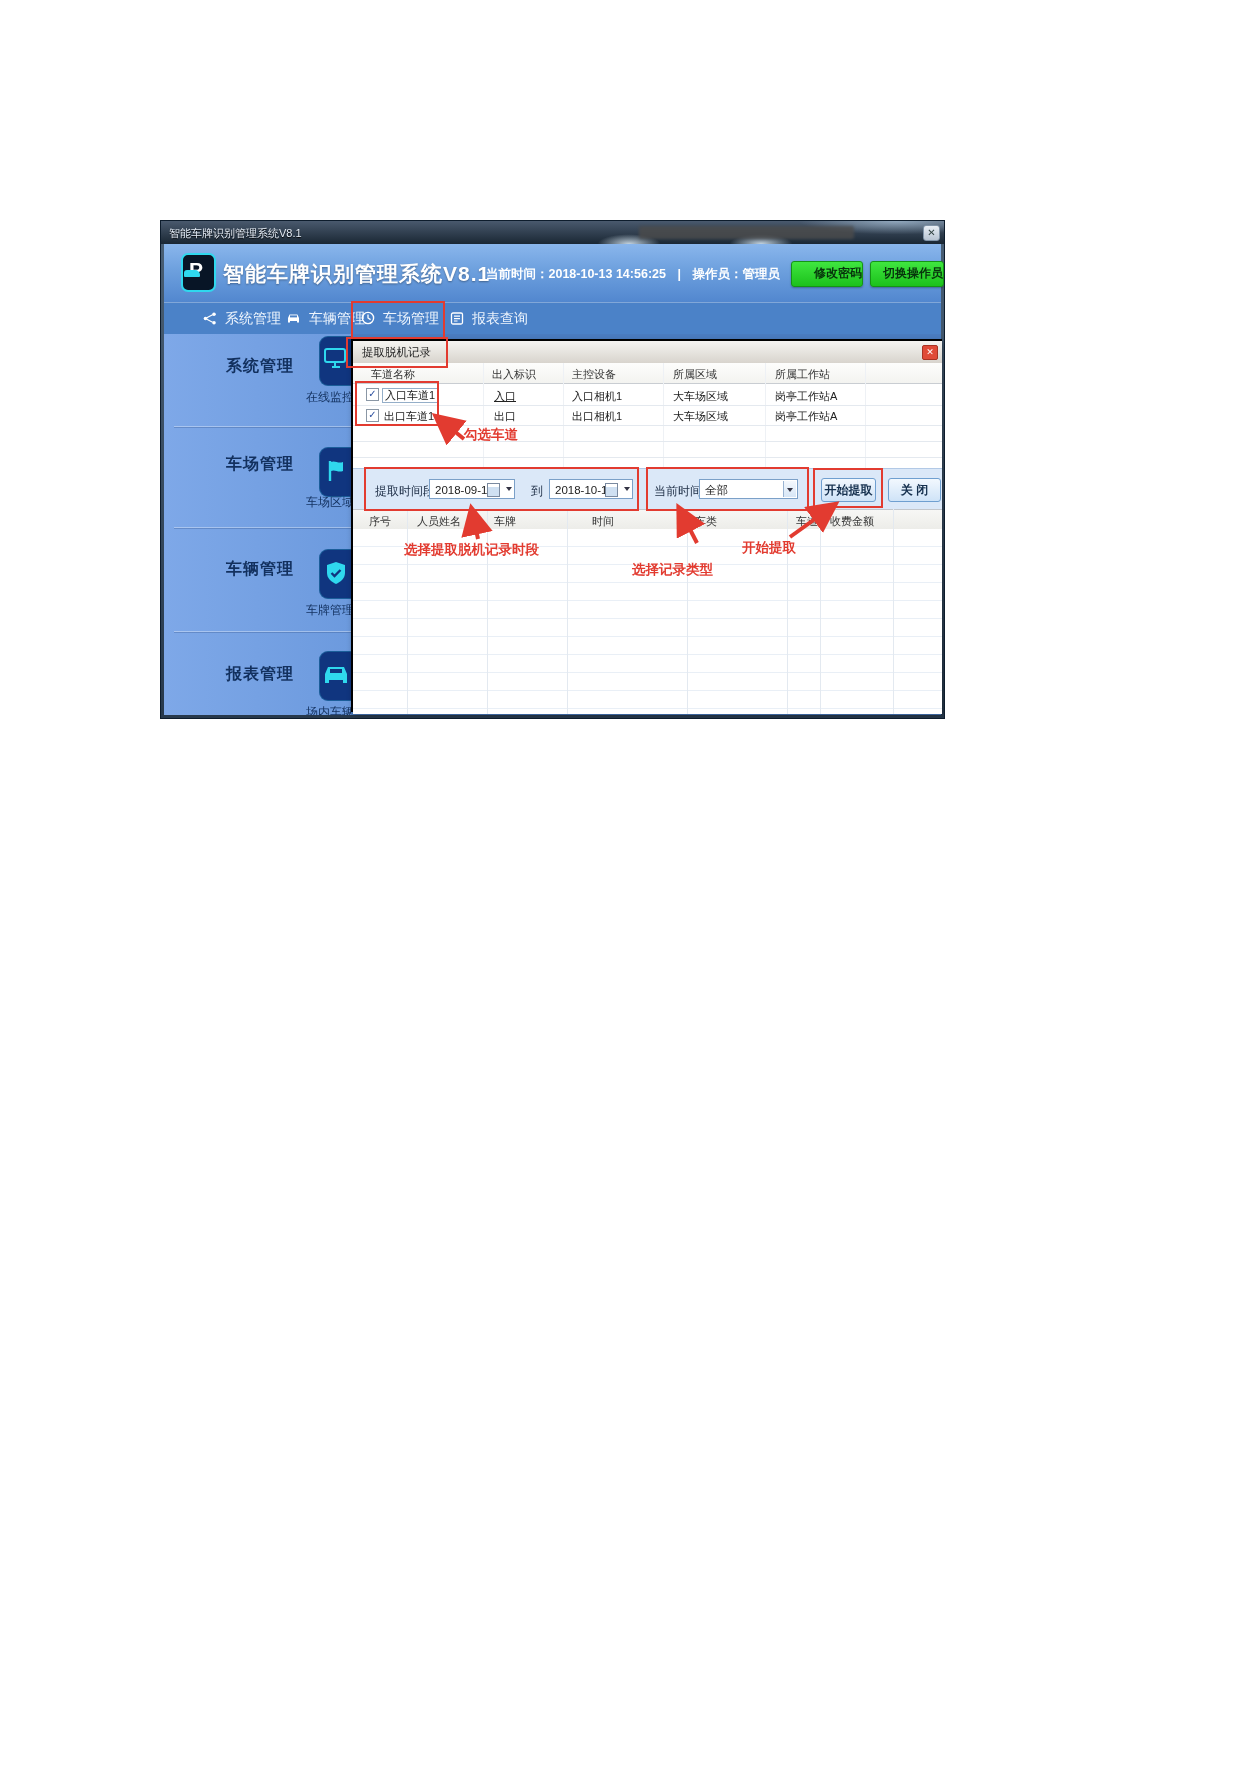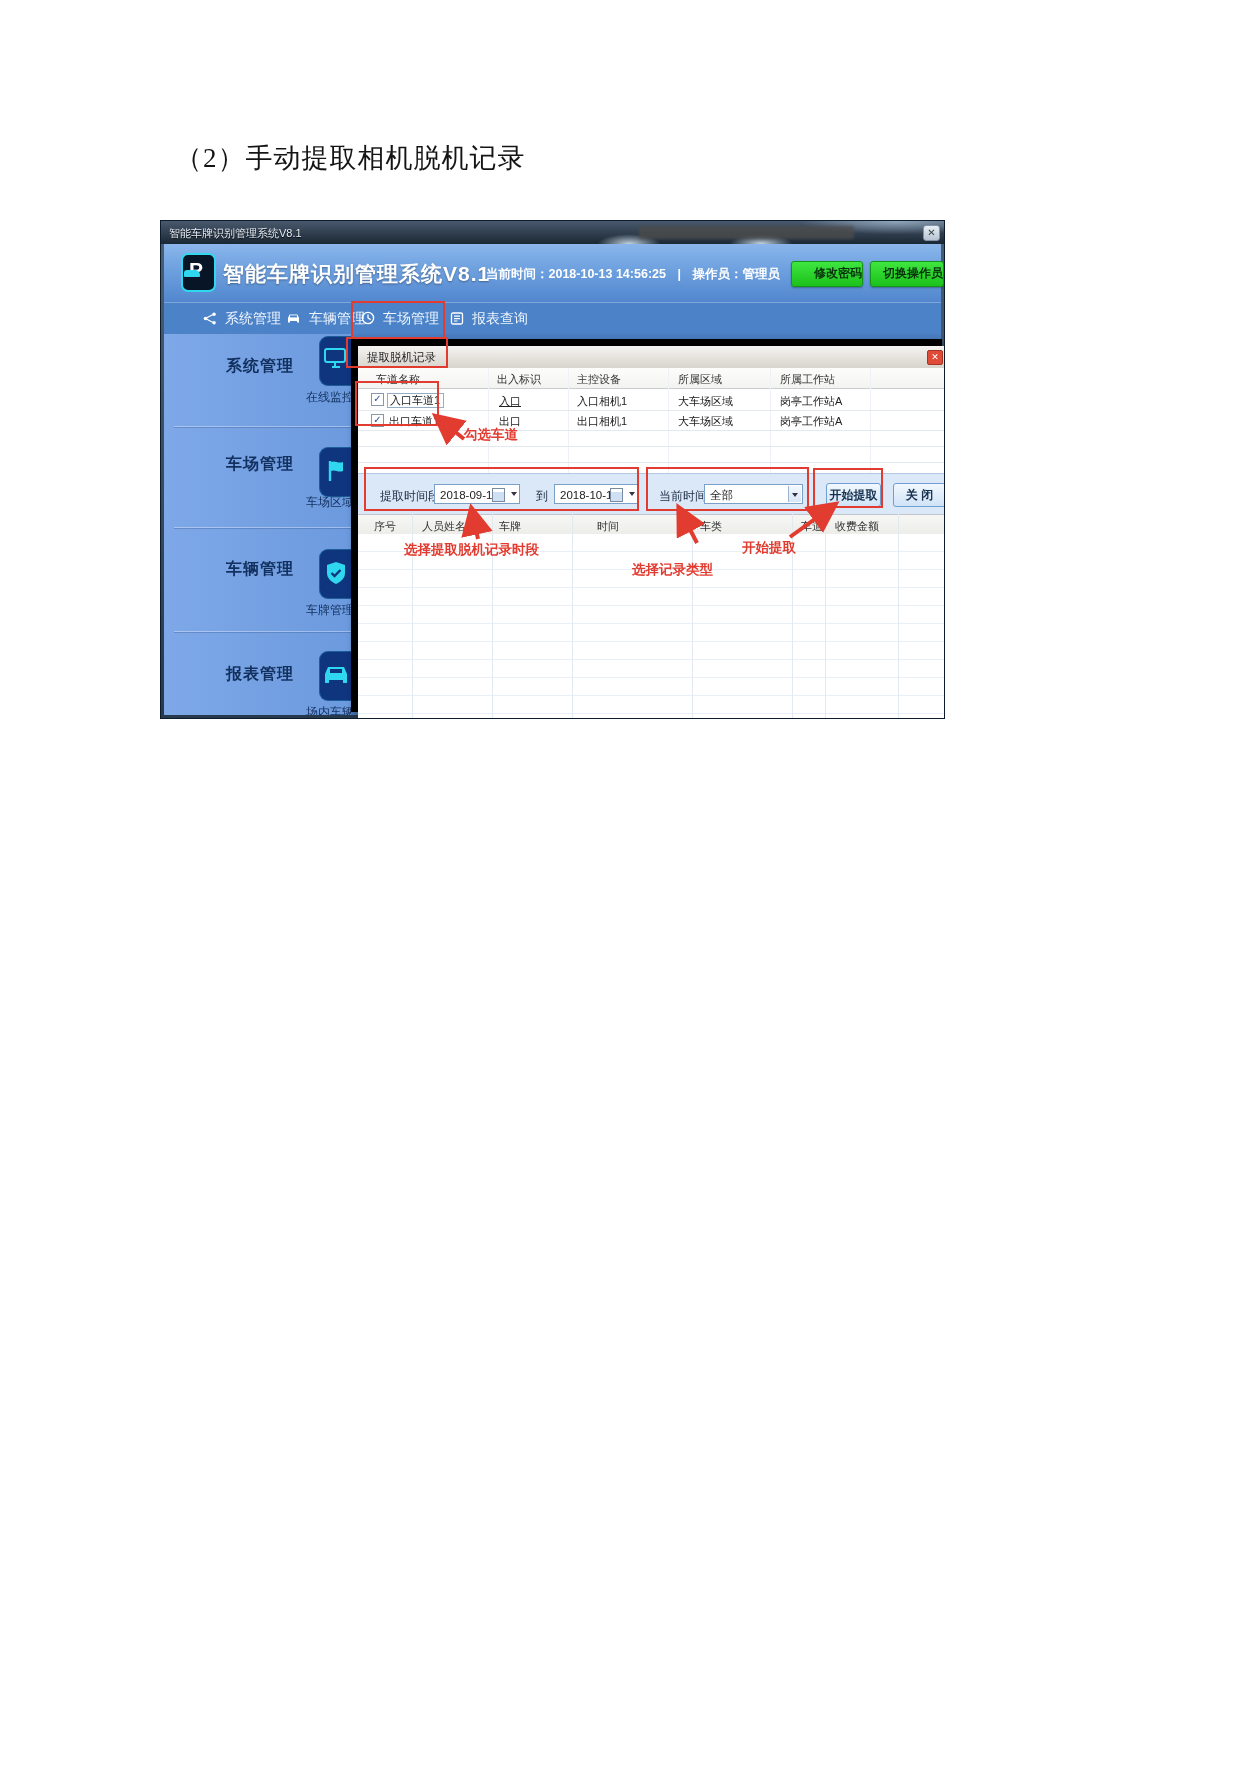--- a/index.html
+++ b/index.html
@@ -47,21 +47,21 @@
   .content{left:0;top:90px;width:777px;height:381px;background:#4a7cc0;}
   .sidebar{left:0;top:0;width:187px;height:381px;overflow:hidden;
            background:linear-gradient(90deg,#7ea8e8,#6c9ade);}
   .sb-label{left:62px;font-size:16px;font-weight:bold;color:#12305e;letter-spacing:1px;}
   .sb-tile{left:155px;width:58px;height:50px;background:#10357f;border-radius:9px;
            box-shadow:inset 0 0 0 1px rgba(60,220,235,.25);}
   .sb-cap{left:142px;font-size:12px;color:#12305e;white-space:nowrap;}
   .sb-div{left:10px;width:177px;height:1px;background:rgba(255,255,255,.35);
           box-shadow:0 1px 0 rgba(30,60,110,.25);}
   
-  .dialog{left:187px;top:5px;width:591px;height:373px;background:#a16207;border:7px solid #000000;
+  .dialog{left:187px;top:5px;width:591px;height:373px;background:#a16207;border:2px solid #000000;
           box-sizing:border-box;box-shadow:2px 3px 6px rgba(0,0,0,.35);}
   .dlg-titlebar{left:0;top:0;width:589px;height:22px;
                 background:linear-gradient(#f5f4f1,#d8d4cd);border-bottom:1px solid #b8b4ac;}
   .dlg-title{left:9px;top:4px;font-size:11.5px;color:#222;}
   .dlg-close{right:4px;top:4px;width:14px;height:13px;background:#e04b38;border:1px solid #a83324;
              border-radius:2px;color:#fff;font-size:9px;line-height:12px;text-align:center;}
   .dlg-close::after{content:"✕";}
   .lane-area{left:0;top:22px;width:589px;height:105px;background:#fff;font-size:11px;color:#222;}
   .lane-hd{position:absolute;top:4px;color:#333;}
   .lane-line{position:absolute;left:0;width:589px;height:1px;background:#e4e9ef;}
@@ -103,21 +103,20 @@
   .anno-svg{left:0;top:0;pointer-events:none;}
   .z5{z-index:5;} .z9{z-index:9;}
   svg{display:block;}
   .nav-item svg{display:inline-block;}
 </style>
 </head>
 <body>
 
 <div class="page">
 
-  <div class="abs heading">（2）手动提取相机脱机记录</div>
 
   <div class="abs window">
 
     <div class="abs titlebar">
       <div class="abs tb-title">智能车牌识别管理系统V8.1</div>
       <div class="abs tb-redact"></div>
       <div class="abs tb-close"></div>
     </div>
 
     <div class="abs win-inner">

